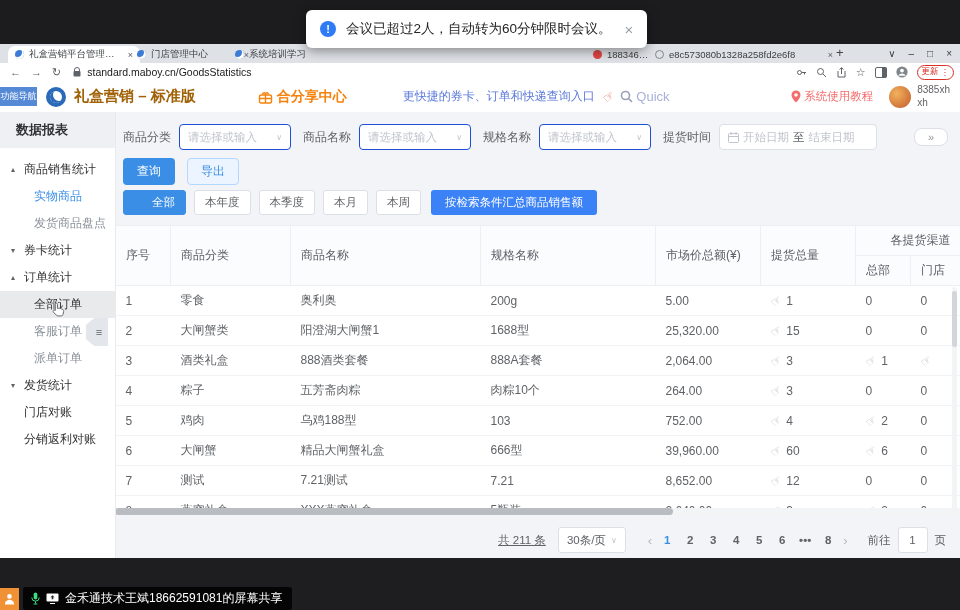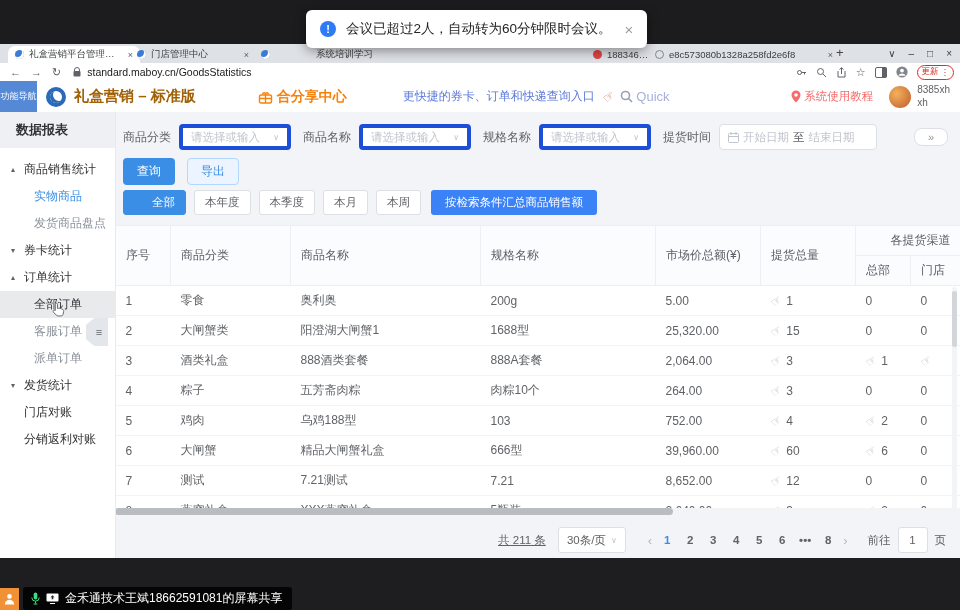--- a/index.html
+++ b/index.html
@@ -24,21 +24,21 @@
     font-size:9.5px;color:#3c4043;padding:0 7px;overflow:hidden;white-space:nowrap;}
   .tab.active{background:#fff;}
   .tab-label{overflow:hidden;text-overflow:ellipsis;flex:1;}
   .fav{width:9px;height:9px;border-radius:50%;flex:none;margin-right:5px;}
   .fav.blue{background:#3a7bd5;box-shadow:inset -2px -2px 0 #fff;}
   .fav.red{background:#e04444;}
   .fav.globe{background:transparent;border:1px solid #80868b;box-sizing:border-box;}
   .tab-x{margin-left:6px;color:#5f6368;font-size:9px;flex:none;}
   .t1{left:8px;width:118px;}
   .t2{left:130px;width:112px;}
-  .t3{left:254px;width:112px;text-align:right;}
+  .t3{left:228px;width:112px;}
   .t4{left:586px;width:56px;}
   .t5{left:648px;width:178px;}
   .newtab{position:absolute;left:836px;top:1px;color:#444;font-size:13px;}
   .wincontrols{position:absolute;right:8px;top:0;height:19px;display:flex;align-items:center;gap:13px;
     color:#3c4043;font-size:10px;}
 
   
   .toolbar{position:absolute;top:63px;left:0;right:0;height:18px;background:#fff;
     border-bottom:1px solid #e4e4e4;display:flex;align-items:center;color:#5f6368;z-index:2;}
   .navic{font-size:11px;margin-left:10px;}
@@ -46,21 +46,21 @@
   .url{margin-left:6px;font-size:10.5px;color:#202124;}
   .tb-right{margin-left:auto;display:flex;align-items:center;gap:9px;margin-right:6px;}
   .tb-right svg{display:block;}
   .star{font-size:11px;color:#5f6368;}
   .update-pill{display:flex;align-items:center;border:1px solid #d93025;color:#d93025;border-radius:8px;
     height:13px;padding:0 4px;font-size:8.5px;gap:2px;}
 
   
   .app-header{position:absolute;top:81px;left:0;right:0;height:31px;background:#fff;display:flex;
     align-items:center;z-index:2;}
-  .nav-toggle{width:37px;height:31px;background:#5589d6;color:#fff;font-size:9px;line-height:1.2;
+  .nav-toggle{width:37px;height:19px;background:#5589d6;color:#fff;font-size:9px;line-height:1.2;
     display:flex;align-items:center;justify-content:center;cursor:pointer;flex:none;}
   .logo{width:20px;height:20px;border-radius:50%;background:#2a6ab8;margin-left:9px;position:relative;flex:none;}
   .logo:after{content:"";position:absolute;left:4px;top:4px;width:12px;height:12px;border-radius:50%;
     background:#fff;box-shadow:inset 3px -2px 0 #2a6ab8;}
   .brand{color:#a16207;font-weight:bold;font-size:15px;margin-left:8px;white-space:nowrap;}
   .share{display:flex;align-items:center;gap:4px;margin-left:62px;color:#f5820c;font-weight:bold;
     font-size:14px;white-space:nowrap;cursor:pointer;}
   .quick-wrap{display:flex;align-items:center;margin-left:56px;white-space:nowrap;}
   .quick-text{font-size:12px;color:#5b79d9;}
   .hand-red{display:inline-block;transform:rotate(-38deg);color:#e06a5a;font-size:13px;margin:0 6px 0 8px;}
@@ -89,21 +89,21 @@
   .flap{position:absolute;left:86px;top:206px;width:22px;height:28px;background:#e3e6ea;
     clip-path:polygon(38% 0,100% 0,100% 100%,38% 100%,0 76%,0 24%);display:flex;align-items:center;
     justify-content:center;color:#5f6368;font-size:11px;cursor:pointer;}
   .flap span{margin-left:4px;}
   .cursor-icon{position:absolute;left:52px;top:190px;z-index:4;}
 
   
   .content{position:absolute;left:115px;top:0;width:845px;height:100%;}
   .filters{position:absolute;top:12px;left:8px;display:flex;align-items:center;font-size:12px;
     color:#606266;white-space:nowrap;}
-  .sel{width:112px;height:26px;background:#fff;border:4px solid #1d4ed8;border-radius:4px;display:flex;
+  .sel{width:112px;height:26px;background:#fff;border:1px solid #1d4ed8;border-radius:4px;display:flex;
     align-items:center;padding:0 8px;color:#c0c4cc;font-size:11.5px;margin:0 12px 0 8px;box-sizing:border-box;}
   .sel .chev{margin-left:auto;font-size:8px;color:#c0c4cc;}
   .datebox{width:158px;height:26px;background:#fff;border:1px solid #dcdfe6;border-radius:4px;display:flex;
     align-items:center;padding:0 8px;font-size:11.5px;margin-left:8px;box-sizing:border-box;gap:4px;}
   .datebox .ph{color:#c0c4cc;}
   .datebox .sep{color:#606266;}
   .expand-pill{position:absolute;top:16px;right:12px;width:32px;height:16px;border:1px solid #dcdfe6;
     border-radius:8px;background:#fff;display:flex;align-items:center;justify-content:center;
     color:#909399;font-size:11px;cursor:pointer;}
   .btns{position:absolute;top:46px;left:8px;display:flex;gap:12px;}

